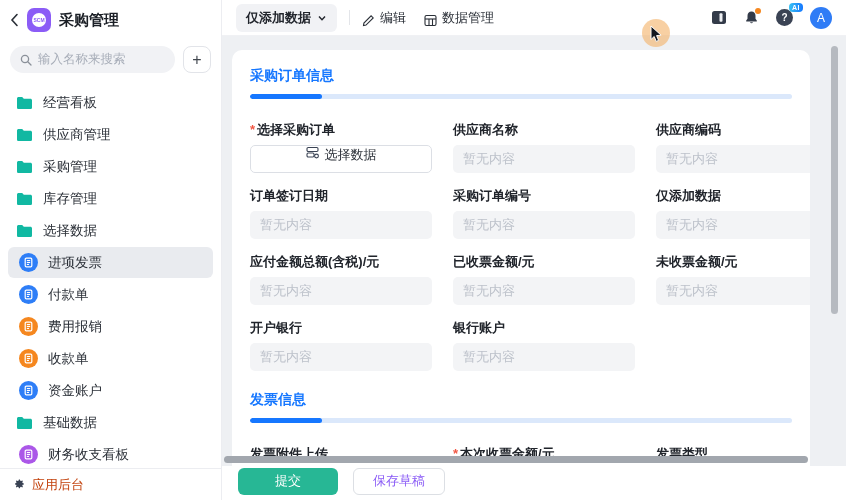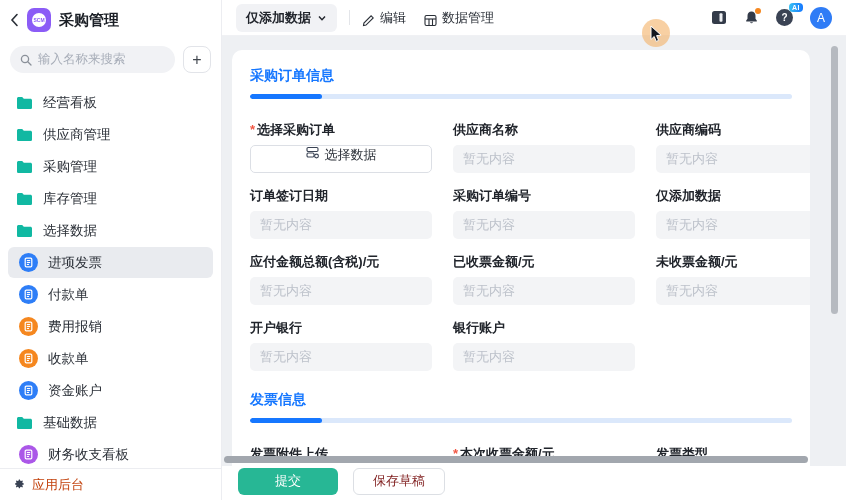--- a/index.html
+++ b/index.html
@@ -66,21 +66,21 @@
       color:#2a2f37; cursor:pointer; font-family:inherit; font-size:13px; }
 
   
   .vscroll { position:absolute; top:10px; right:8px; width:7px; height:300px; }
   .vscroll .thumb { width:7px; height:268px; border-radius:4px; background:#b6bac0; }
   .hscroll { position:absolute; left:2px; right:38px; bottom:3px; height:7px; border-radius:4px; background:#a2a7ae; }
 
   
   .footerbar { height:34px; background:#fff; display:flex; align-items:center; gap:15px; padding:0 0 4px 16px; }
   .btn-submit { width:100px; height:27px; background:#27b795; color:#fff; border:none; border-radius:6px; font-size:13px; cursor:pointer; font-family:inherit; }
-  .btn-draft { width:92px; height:27px; background:#fff; color:#7f1d1d; border:1px solid #dcdfe4; border-radius:6px; font-size:13px; cursor:pointer; font-family:Liberation Mono, monospace; }
+  .btn-draft { width:92px; height:27px; background:#fff; color:#8b5cf6; border:1px solid #dcdfe4; border-radius:6px; font-size:13px; cursor:pointer; font-family:Liberation Mono, monospace; }
 </style>
 </head>
 <body>
 
 <div class="app">
 
   <aside class="sidebar">
     <div class="sb-header">
       <span class="back-chev">
         <svg width="9" height="14" viewBox="0 0 9 14">

